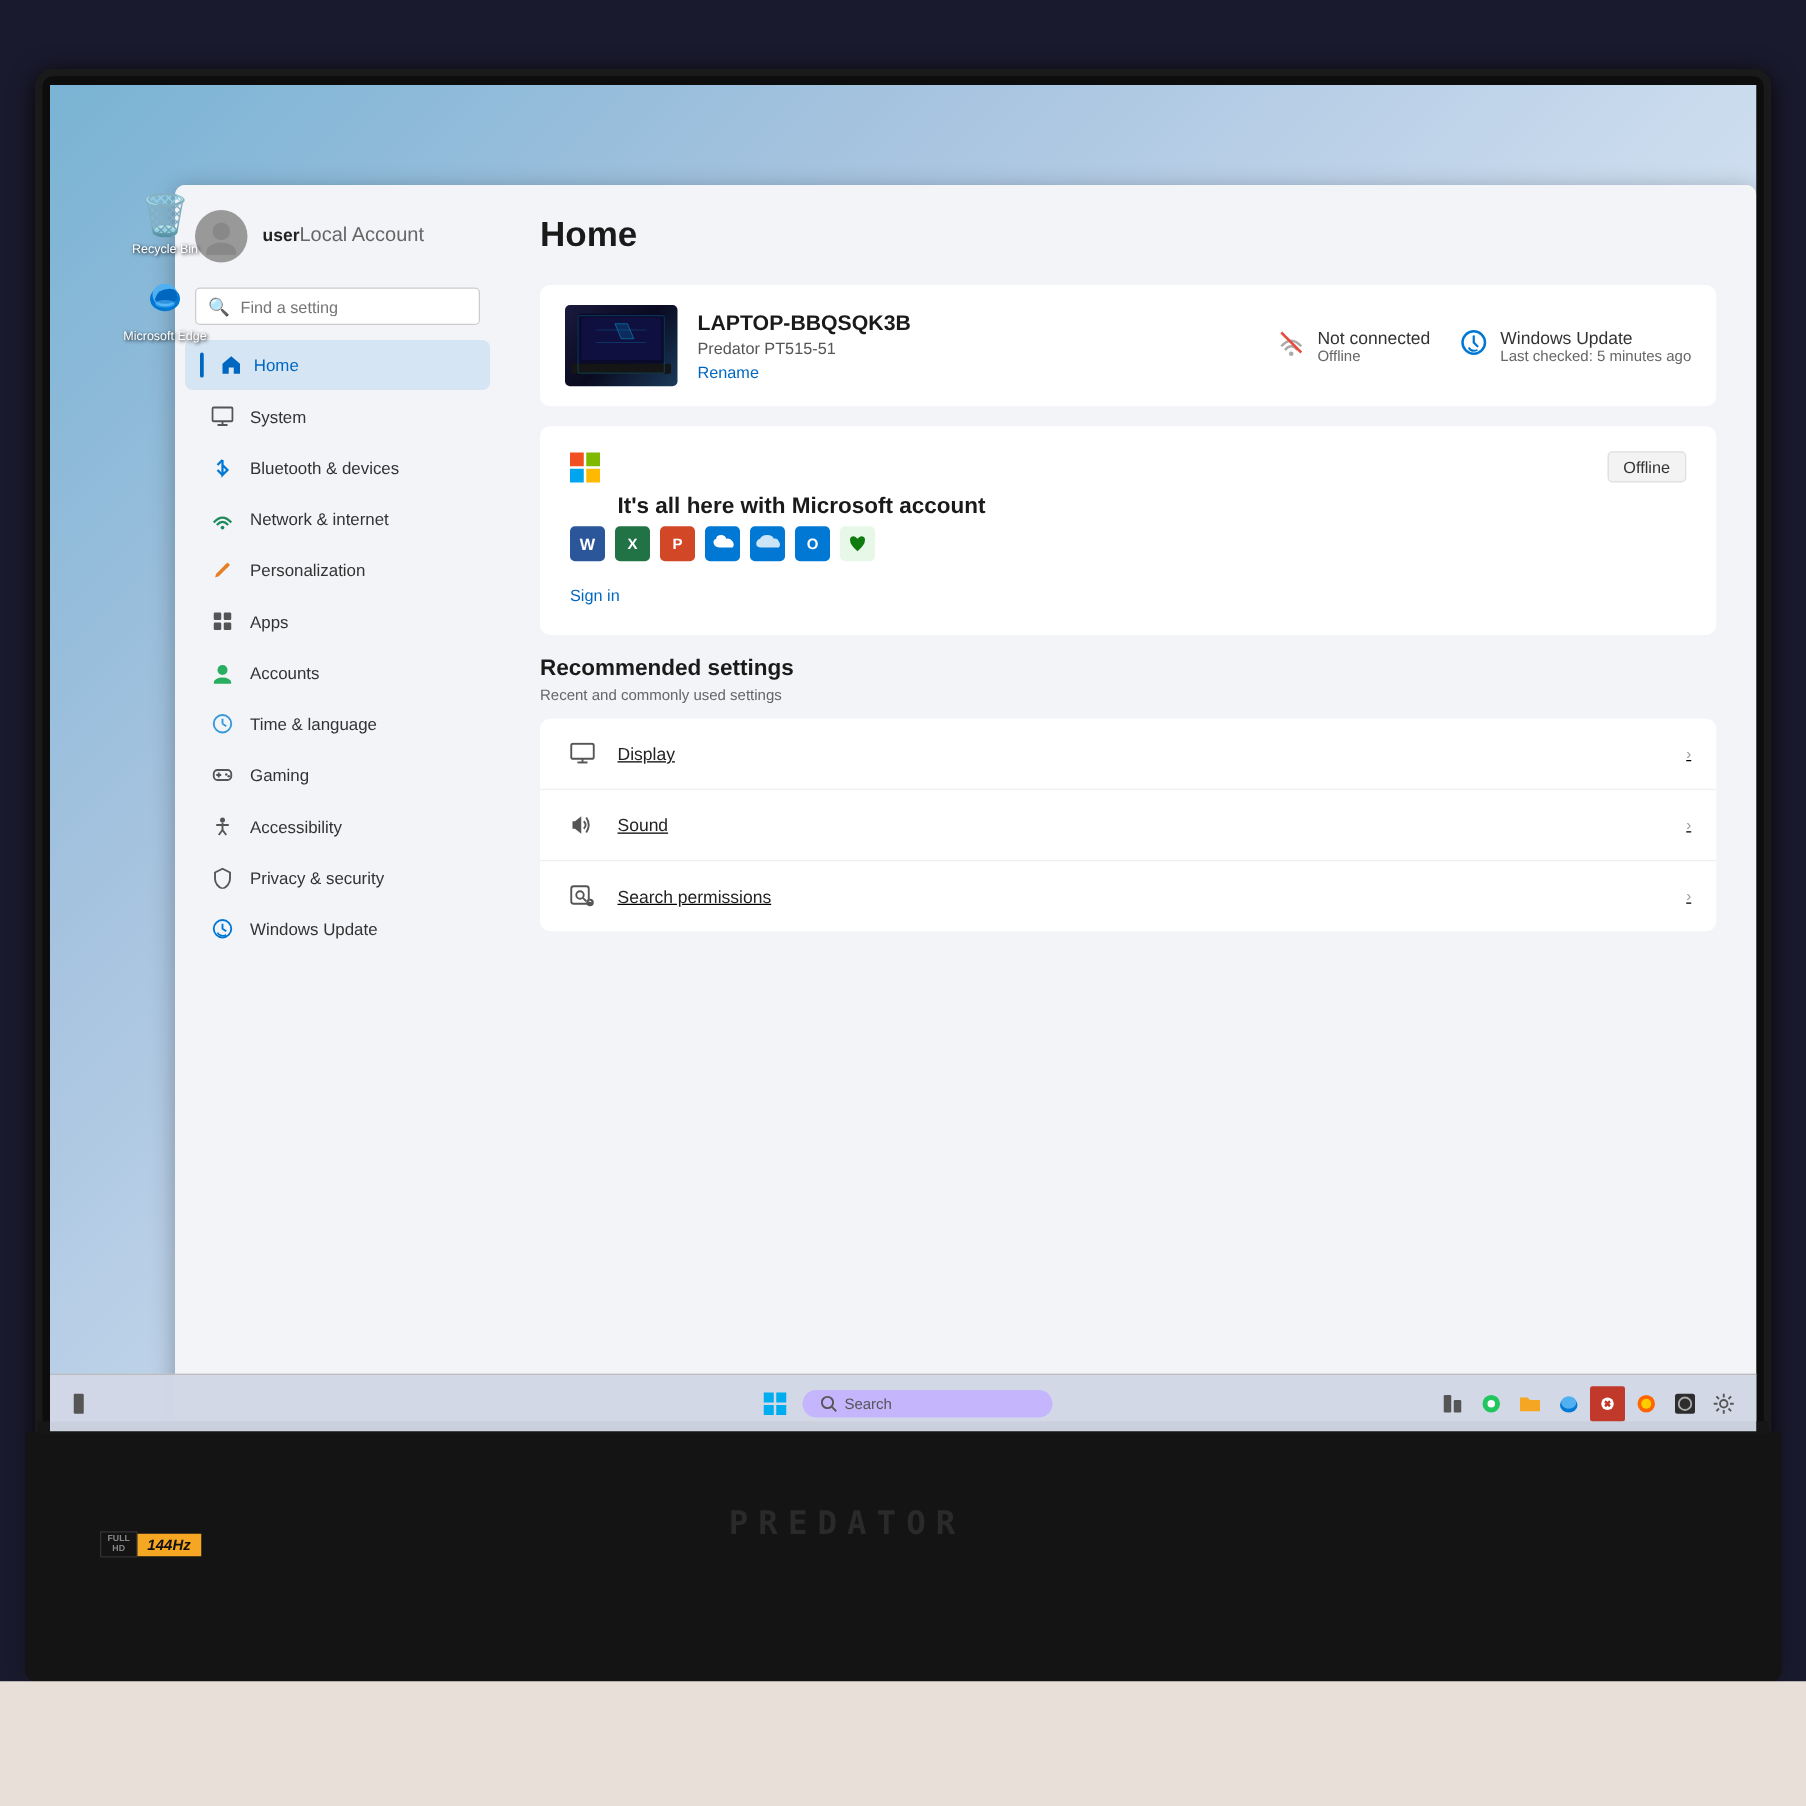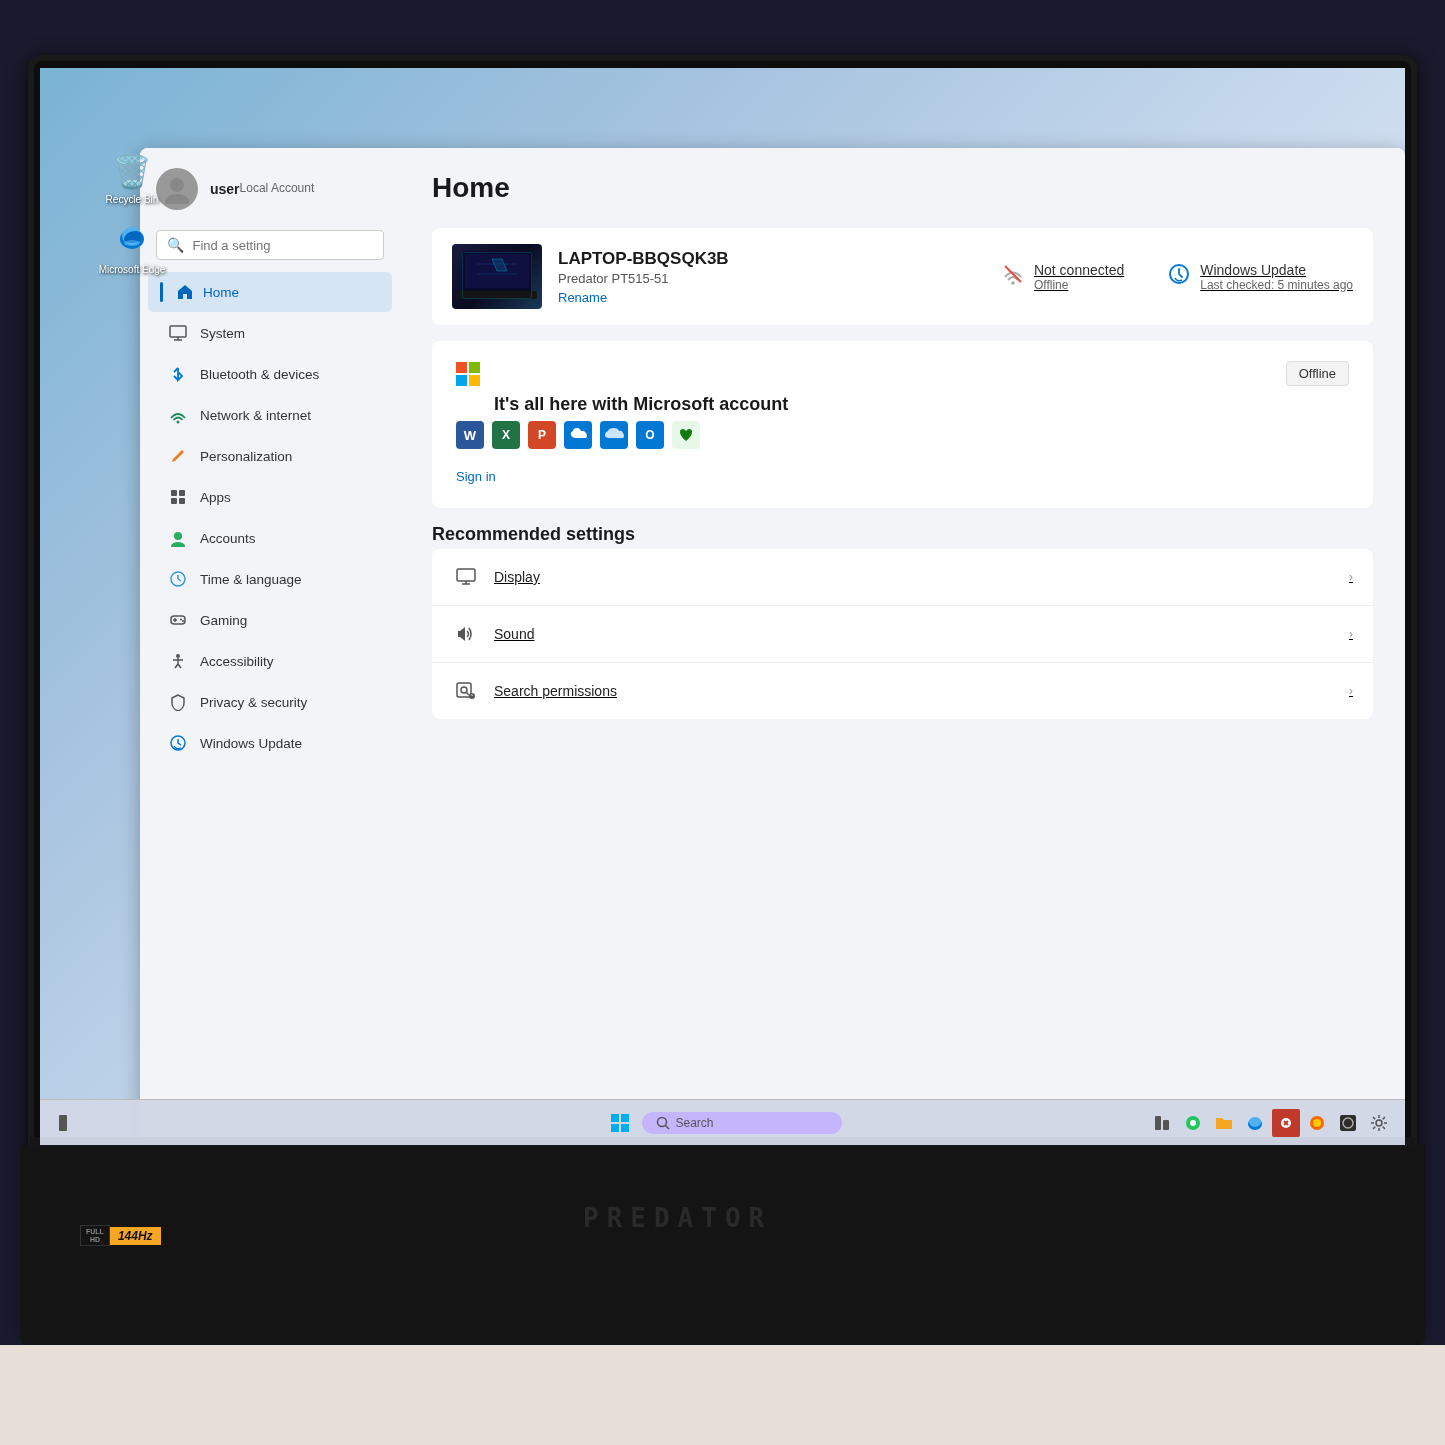--- a/index.html
+++ b/index.html
@@ -131,21 +131,21 @@
       flex-direction: row;
     }
 
     .user-name {
       font-size: 14px;
       font-weight: 600;
       color: #222;
     }
 
     .user-type {
-      font-size: 12px;
+      font-size: 16px;
       color: #666;
     }
 
     .search-box {
       margin: 4px 16px 12px;
       background: white;
       border: 1px solid #ccc;
       border-radius: 4px;
       display: flex;
       align-items: center;
@@ -266,23 +266,22 @@
 
     .device-rename {
       font-size: 13px;
       color: #0067c0;
       cursor: pointer;
       margin-top: 4px;
     }
 
     .device-status-group {
       display: flex;
-      gap: 44px;
+      gap: 24px;
       margin-left: auto;
-      text-decoration: underline;
     }
 
     .status-item {
       display: flex;
       align-items: center;
       gap: 10px;
     }
 
     .status-icon {
       font-size: 20px;
@@ -764,20 +763,21 @@
                 <path d="M9 15 Q3 10 3 6 Q3 3 6 3 Q7.5 3 9 5 Q10.5 3 12 3 Q15 3 15 6 Q15 10 9 15Z" fill="#107c10"></path>
               </svg>
             </div>
           </div>
 
           <div class="sign-in-btn">Sign in</div>
         </div>
 
         <div>
           <div class="section-title">Recommended settings</div>
+          <div class="section-desc">Recent and commonly used settings</div>
 
           <div class="settings-card">
 
             <div class="settings-row">
               <div class="settings-row-icon">
                 <svg width="20" height="18" viewBox="0 0 20 18">
                   <rect x="1" y="1" width="18" height="12" rx="1.5" fill="none" stroke="#555" stroke-width="1.5"></rect>
                   <line x1="6" y1="16" x2="14" y2="16" stroke="#555" stroke-width="1.5"></line>
                   <line x1="10" y1="13" x2="10" y2="16" stroke="#555" stroke-width="1.5"></line>
                 </svg>

